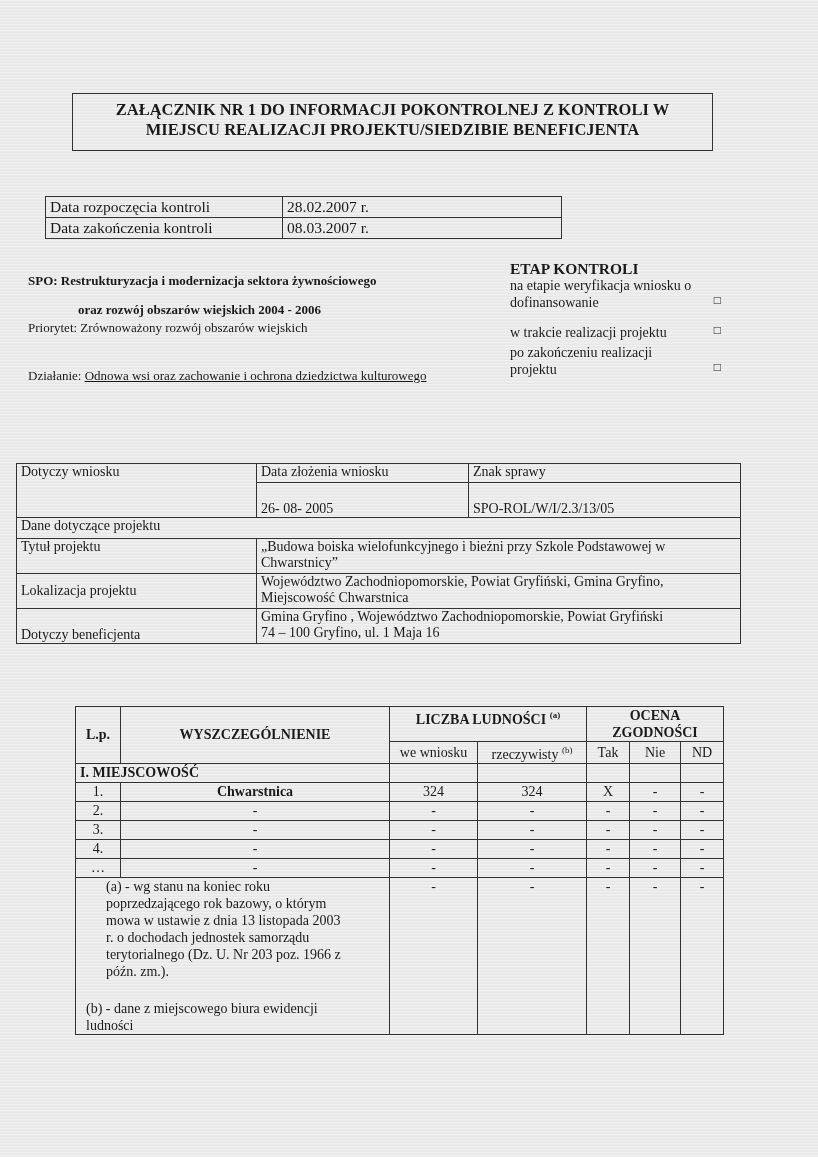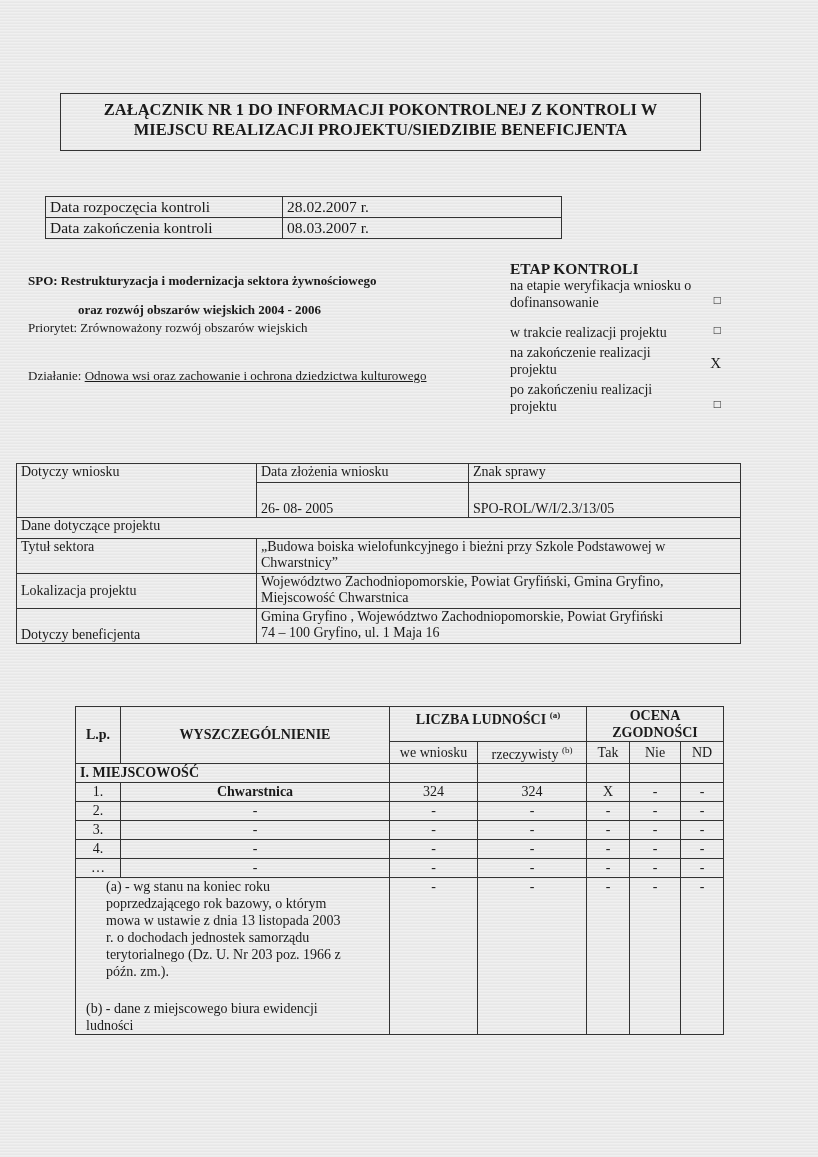--- a/index.html
+++ b/index.html
@@ -1,21 +1,21 @@
 <!DOCTYPE html>
 <html><head>
 <meta charset="utf-8">
 <style>
   html,body{margin:0;padding:0;}
   body{width:818px;height:1157px;background:#ececec;position:relative;overflow:hidden;
     font-family:"Liberation Serif","DejaVu Serif",serif;color:#1a1a1a;}
   .page{position:absolute;left:0;top:0;width:818px;height:1157px;
     background:repeating-linear-gradient(0deg,#ebebeb 0 1px,#f0f0f0 1px 2px,#e7e7e7 2px 3px);}
   .abs{position:absolute;}
-  .title-box{left:60px;top:93px;width:641px;height:58px;border:1.5px solid #333;box-sizing:border-box;
+  .title-box{left:72px;top:93px;width:641px;height:58px;border:1.5px solid #333;box-sizing:border-box;
     text-align:center;font-weight:bold;font-size:16.5px;line-height:20px;padding-top:6px;}
   table{border-collapse:collapse;}
   td,th{border:1px solid #333;padding:0 4px;vertical-align:top;font-size:14.5px;}
   .dates{left:45px;top:196px;}
   .dates td{height:20px;line-height:20px;font-size:15.5px;}
   .spo{left:28px;top:272px;font-size:13px;line-height:18px;}
   .spo .b{font-weight:bold;}
   .etap{left:510px;top:260px;width:215px;font-size:14px;line-height:17px;}
   .etap .hd{font-weight:bold;font-size:15.5px;}
   .etap .row{position:relative;padding-right:30px;}
@@ -57,40 +57,39 @@
     <div class="b">SPO: Restrukturyzacja i modernizacja sektora żywnościowego</div>
     <div class="b" style="margin-top:11px;padding-left:50px">oraz rozwój obszarów wiejskich 2004 - 2006</div>
     <div><span>Priorytet:</span> <span>Zrównoważony rozwój obszarów wiejskich</span></div>
     <div style="margin-top:30px"><span>Działanie:</span> <u>Odnowa wsi oraz zachowanie i ochrona dziedzictwa kulturowego</u></div>
   </div>
 
   <div class="abs etap">
     <div class="hd">ETAP KONTROLI</div>
     <div class="row"><span>na etapie weryfikacja wniosku o dofinansowanie</span><span class="mark">□</span></div>
     <div class="row" style="margin-top:13px"><span>w trakcie realizacji projektu</span><span class="mark">□</span></div>
-    <div class="row" style="margin-top:3px"><span>na zakończenie realizacji projektu</span><span class="mark" style="font-size:15px;bottom:6px">X</span></div>
     <div class="row" style="margin-top:3px"><span>po zakończeniu realizacji projektu</span><span class="mark">□</span></div>
   </div>
 
   <table class="abs proj">
     <tbody>
         <tr>
       <td rowspan="2" style="width:231px;height:38px">Dotyczy wniosku</td>
       <td style="width:203px;height:18px">Data złożenia wniosku</td>
       <td>Znak sprawy</td>
     </tr>
     <tr>
       <td style="vertical-align:bottom;height:34px">26- 08- 2005</td>
       <td style="vertical-align:bottom">SPO-ROL/W/I/2.3/13/05</td>
     </tr>
     <tr>
           <td colspan="3" style="height:20px">Dane dotyczące projektu</td>
         </tr>
     <tr>
-      <td style="height:34px">Tytuł sektora</td>
+      <td style="height:34px">Tytuł projektu</td>
       <td colspan="2">„Budowa boiska wielofunkcyjnego i bieżni przy Szkole Podstawowej w Chwarstnicy”</td>
     </tr>
     <tr>
       <td style="vertical-align:middle;height:34px">Lokalizacja projektu</td>
       <td colspan="2">Województwo Zachodniopomorskie, Powiat Gryfiński, Gmina Gryfino, Miejscowość Chwarstnica</td>
     </tr>
     <tr>
       <td style="vertical-align:bottom;height:34px">Dotyczy beneficjenta</td>
       <td colspan="2">
             <div>Gmina Gryfino , Województwo Zachodniopomorskie, Powiat Gryfiński</div>

